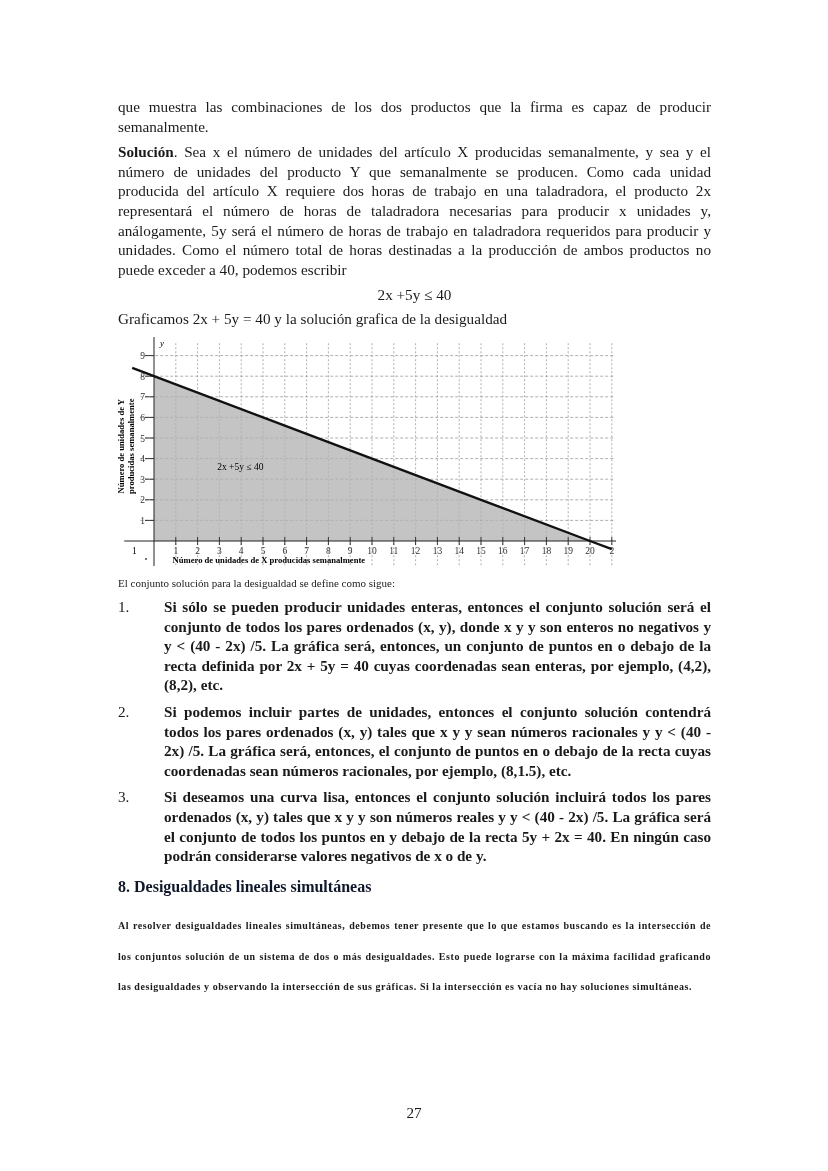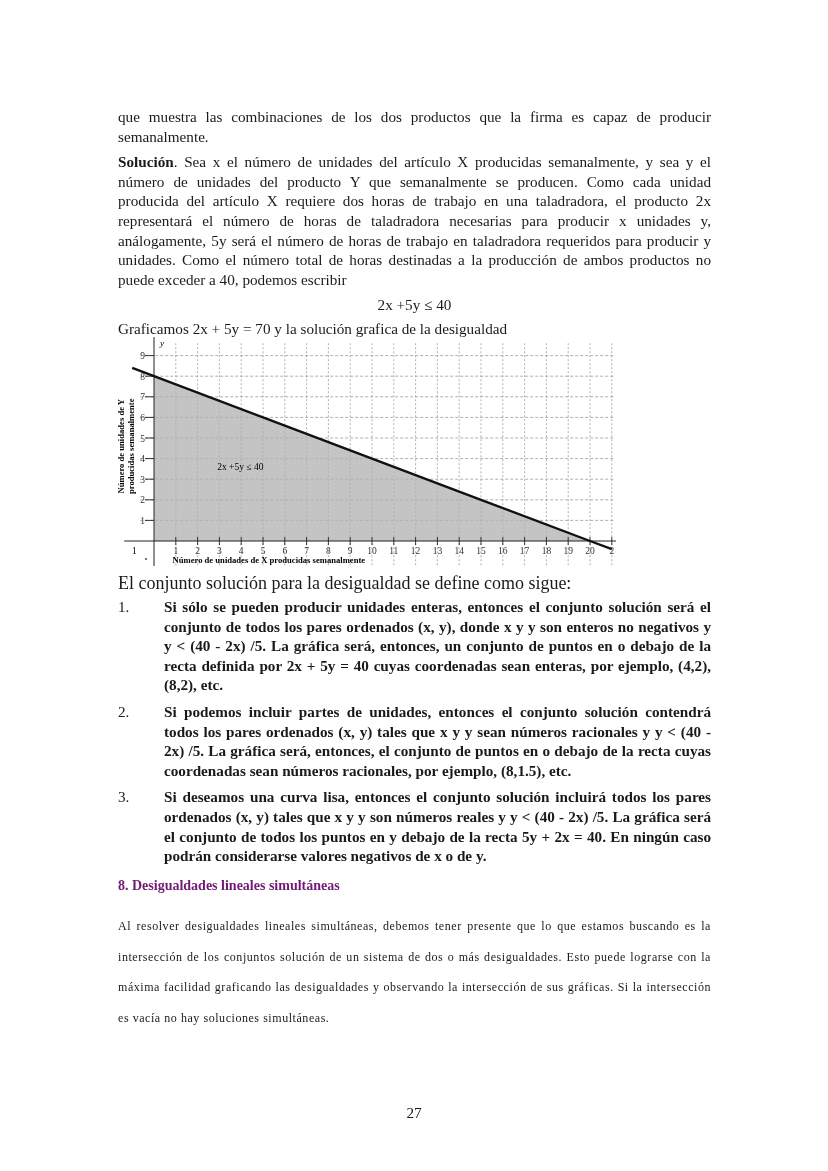--- a/index.html
+++ b/index.html
@@ -2,45 +2,45 @@
 <html><head>
   <meta charset="utf-8">
   <style>
     html, body { margin: 0; padding: 0; background: #ffffff; }
     body {
       width: 828px; height: 1171px; position: relative; overflow: hidden;
       font-family: "Liberation Serif", serif; color: #1a1a1a;
     }
     .page { position: absolute; left: 118px; top: 97px; width: 593px; }
     p { margin: 0; }
-    .para { font-size: 15.2px; line-height: 19.6px; text-align: justify; margin-top: 10px; }
+    .para { font-size: 15.2px; line-height: 19.6px; text-align: justify; }
     .para + .para { margin-top: 6px; }
     .bold { font-weight: bold; margin-top: 28px; }
     .formula { text-align: center; font-size: 15.2px; line-height: 20px; margin: 6px 0 4px 0; }
     .caption { font-size: 15.2px; line-height: 20px; }
     .chart-wrap { position: absolute; left: 112px; top: 334px; width: 508px; height: 234px; }
-    .intro { position: absolute; left: 118px; top: 573px; width: 593px; font-size: 18px; line-height: 20px; }
+    .intro { position: absolute; left: 118px; top: 573px; width: 593px; font-size: 11px; line-height: 20px; }
     .list { position: absolute; left: 118px; top: 597px; width: 593px; }
     .li { display: flex; font-size: 15.2px; line-height: 19.6px; }
     .li + .li { margin-top: 7px; }
     .li .num { width: 46px; flex: 0 0 46px; }
     .li .txt { flex: 1; text-align: justify; font-weight: bold; }
-    .section-title { position: absolute; left: 118px; top: 878px; font-size: 14px; font-weight: bold; color: #701a75; }
-    .final { position: absolute; left: 118px; top: 911px; width: 593px; font-size: 12px; line-height: 30.5px; text-align: justify; letter-spacing: 0.55px; }
+    .section-title { position: absolute; left: 118px; top: 878px; font-size: 16px; font-weight: bold; color: #0f172a; }
+    .final { position: absolute; left: 118px; top: 911px; width: 593px; font-size: 10px; line-height: 30.5px; text-align: justify; letter-spacing: 0.55px; font-weight: bold; }
     .page-num { position: absolute; left: 0; width: 828px; top: 1104px; text-align: center; font-size: 15.2px; }
     svg text { font-family: "Liberation Serif", serif; }
   </style>
 </head>
 <body>
 
 <div class="page">
   <p class="para">que muestra las combinaciones de los dos productos que la firma es capaz de producir semanalmente.</p>
   <p class="para"><span class="bold">Solución</span><span>. Sea x el número de unidades del artículo X producidas semanalmente, y sea y el número de unidades del producto Y que semanalmente se producen. Como cada unidad producida del artículo X requiere dos horas de trabajo en una taladradora, el producto 2x representará el número de horas de taladradora necesarias para producir x unidades y, análogamente, 5y será el número de horas de trabajo en taladradora requeridos para producir y unidades. Como el número total de horas destinadas a la producción de ambos productos no puede exceder a 40, podemos escribir</span></p>
   <p class="formula">2x +5y ≤ 40</p>
-  <p class="caption">Graficamos 2x + 5y = 70 y la solución grafica de la desigualdad</p>
+  <p class="caption">Graficamos 2x + 5y = 40 y la solución grafica de la desigualdad</p>
 </div>
 
 <div class="chart-wrap">
   <svg id="chart" width="508" height="234" viewBox="0 0 508 234">
       <defs>
         <clipPath id="shadeclip">
           <polygon points="42,207 42,42.19999999999999 478,207"></polygon>
         </clipPath>
       </defs>
     <g id="grid">

